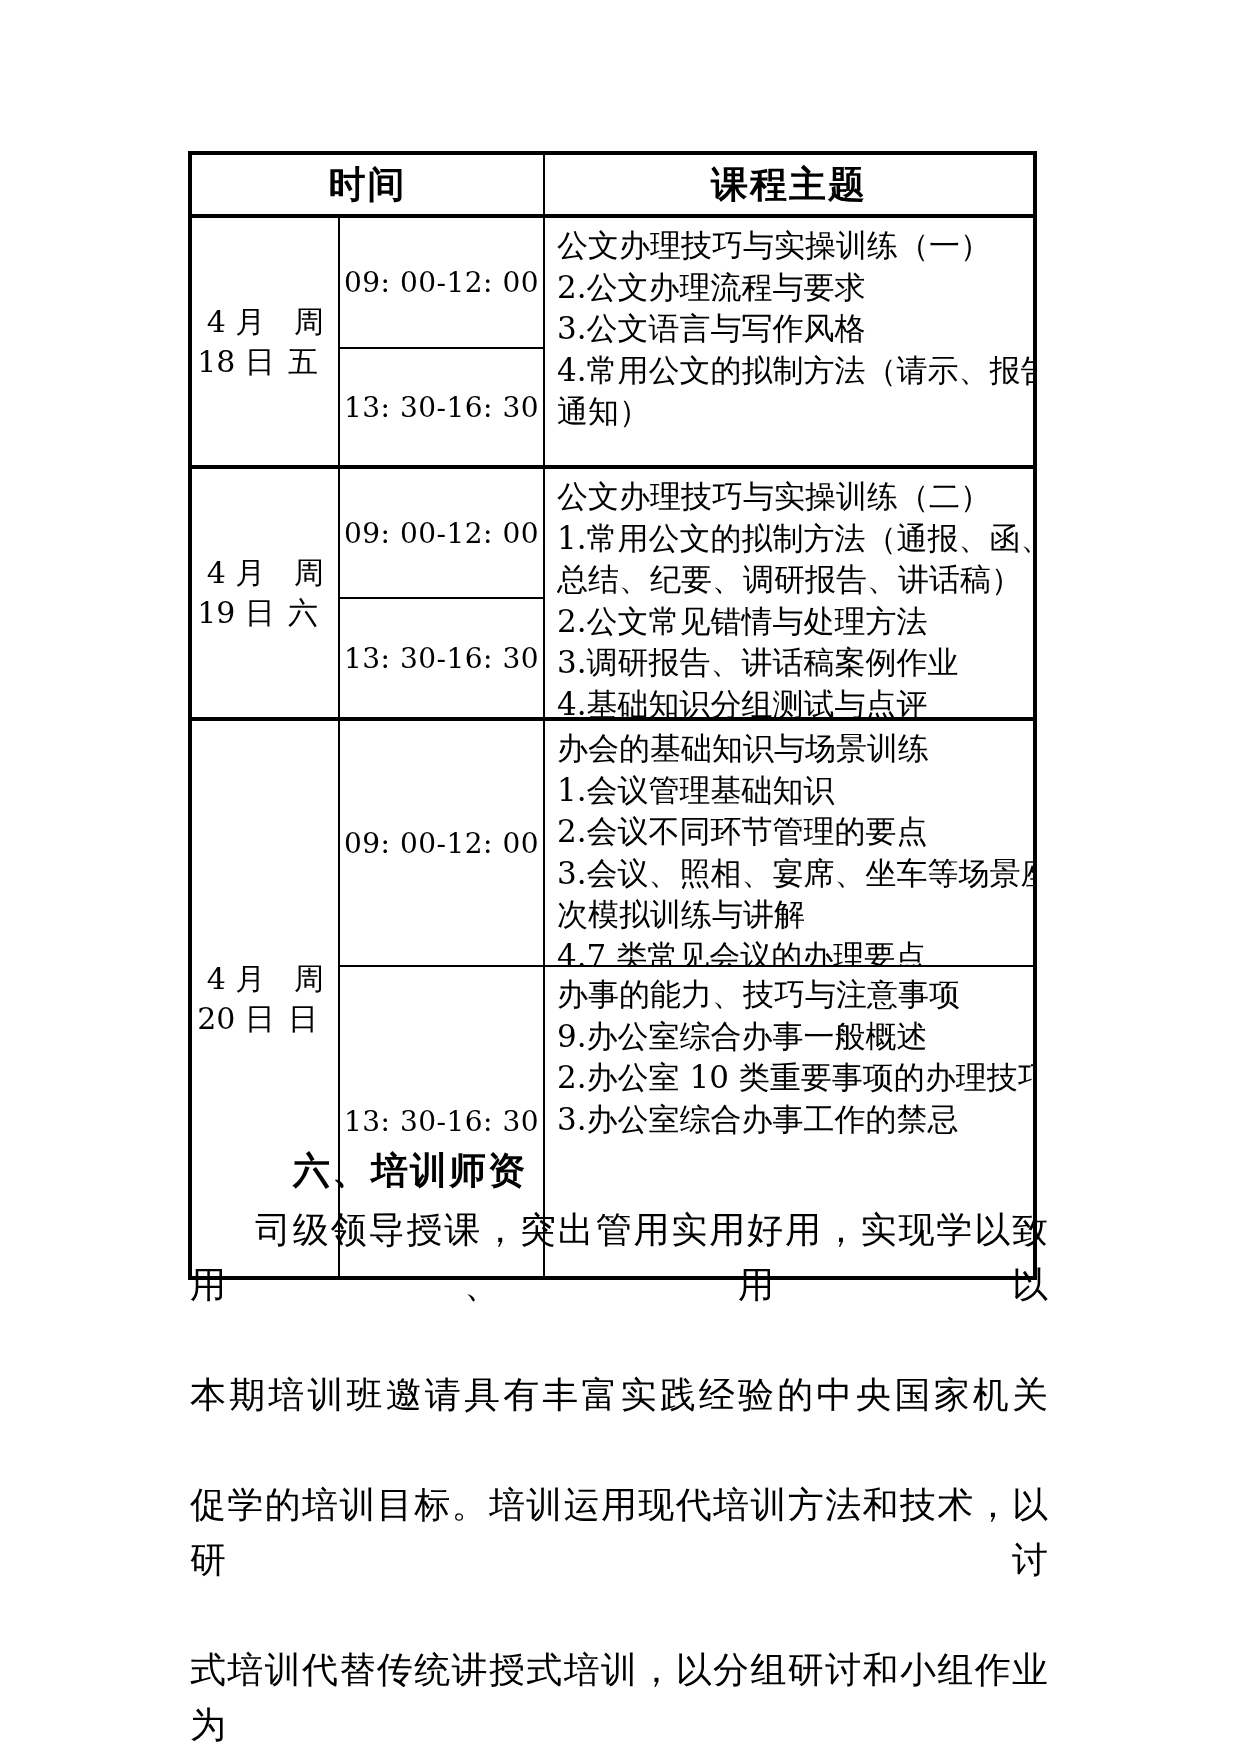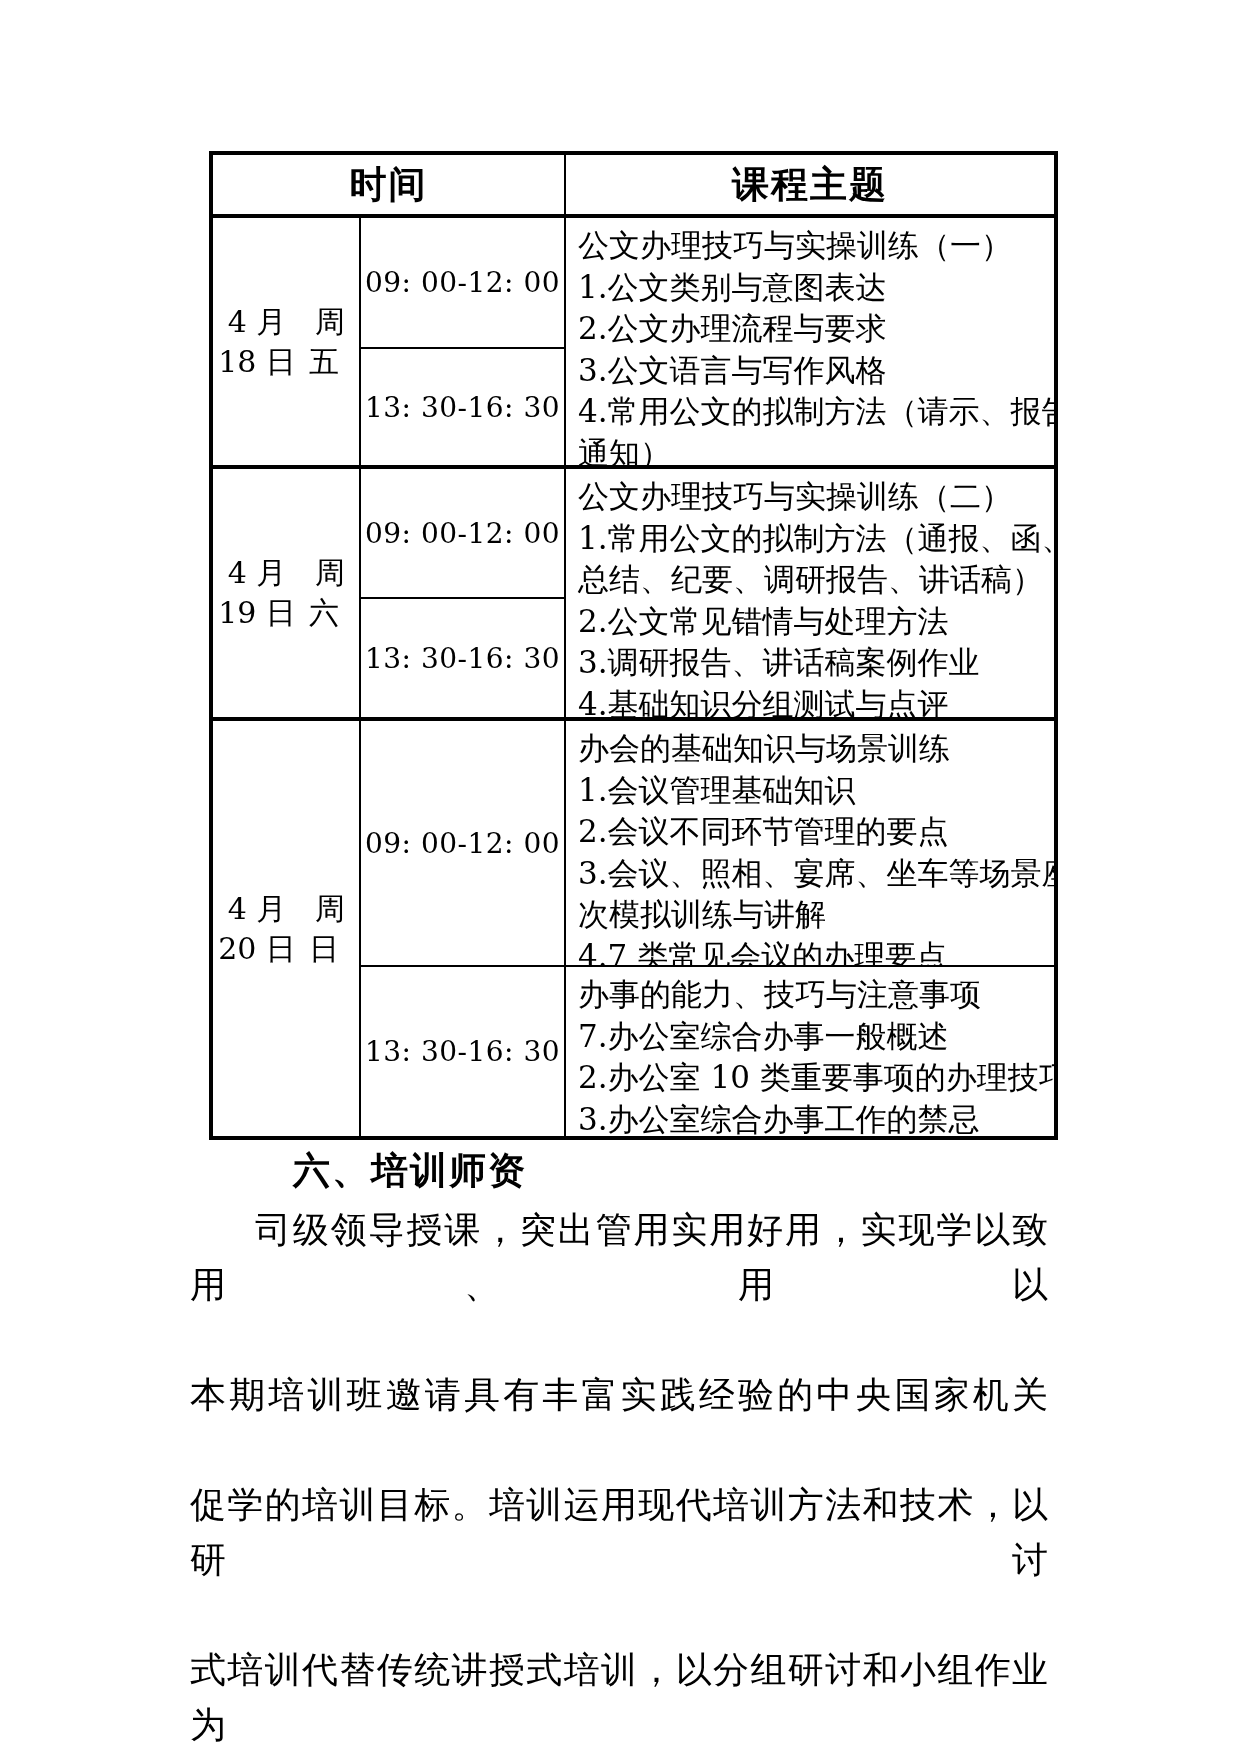--- a/index.html
+++ b/index.html
@@ -7,22 +7,22 @@
     position:relative;
     width:1240px;height:1754px;
     background:#ffffff;
     font-family:"DejaVu Serif","Liberation Serif",serif;
     color:#000;
     overflow:hidden;
     margin:0 auto;
   }
   
   .schedule-table{
-    position:absolute;left:209px;top:151px;
-    width:849px;height:989px;
+    position:absolute;left:188px;top:151px;
+    width:849px;height:1129px;
     box-sizing:border-box;
     border:4px solid #000;
     display:grid;
     grid-template-columns:148px 205px auto;
     grid-template-rows:63px 131px 120px 130px 122px 246px auto;
     background:#fff;
   }
   .cell{box-sizing:border-box;overflow:hidden;}
   .b-r3{border-right:2.5px solid #000;}
   .b-b3{border-bottom:2.5px solid #000;}
@@ -89,21 +89,20 @@
     <div class="cell th a-htopic b-b4">课程主题</div>
 
     <div class="cell date-cell a-date1 b-r3 b-b4">
       <div>4 月 18 日</div>
       <div class="weekday">周五</div>
     </div>
     <div class="cell time-cell a-time1a b-r3 b-b3">09: 00-12: 00</div>
     <div class="cell time-cell a-time1b b-r3 b-b4">13: 30-16: 30</div>
     <div class="cell content-cell a-content1 b-b4">
         <div class="tline">公文办理技巧与实操训练（一）</div>
-        <div class="tline">1.公文类别与意图表达</div>
         <div class="tline">2.公文办理流程与要求</div>
         <div class="tline">3.公文语言与写作风格</div>
         <div class="tline">4.常用公文的拟制方法（请示、报告、</div>
         <div class="tline">通知）</div>
       </div>
 
     <div class="cell date-cell a-date2 b-r3 b-b4">
       <div>4 月 19 日</div>
       <div class="weekday">周六</div>
     </div>
@@ -127,21 +126,21 @@
     <div class="cell content-cell a-content3a b-b3">
         <div class="tline">办会的基础知识与场景训练</div>
         <div class="tline">1.会议管理基础知识</div>
         <div class="tline">2.会议不同环节管理的要点</div>
         <div class="tline">3.会议、照相、宴席、坐车等场景座</div>
         <div class="tline">次模拟训练与讲解</div>
         <div class="tline">4.7 类常见会议的办理要点</div>
       </div>
     <div class="cell content-cell a-content3b">
         <div class="tline">办事的能力、技巧与注意事项</div>
-        <div class="tline">7.办公室综合办事一般概述</div>
+        <div class="tline">9.办公室综合办事一般概述</div>
         <div class="tline">2.办公室 10 类重要事项的办理技巧</div>
         <div class="tline">3.办公室综合办事工作的禁忌</div>
       </div>
 
   </div>
 
   <div class="section-heading">六、培训师资</div>
 
   <div class="faculty-paragraph">
       <div class="tline">司级领导授课，突出管用实用好用，实现学以致用、用以</div>

